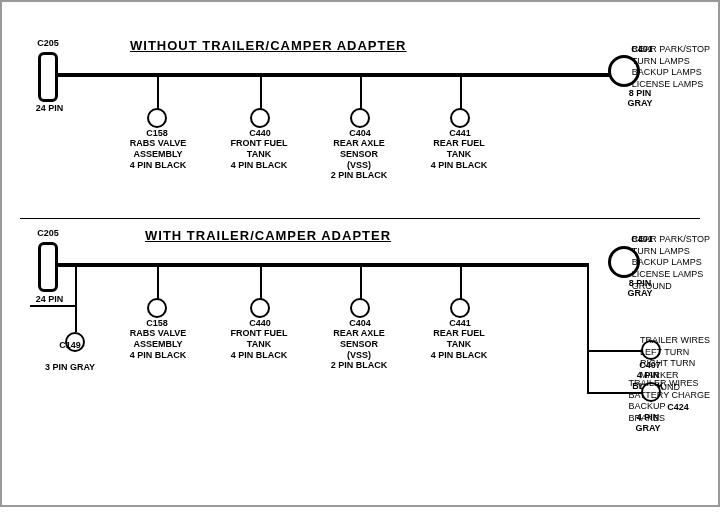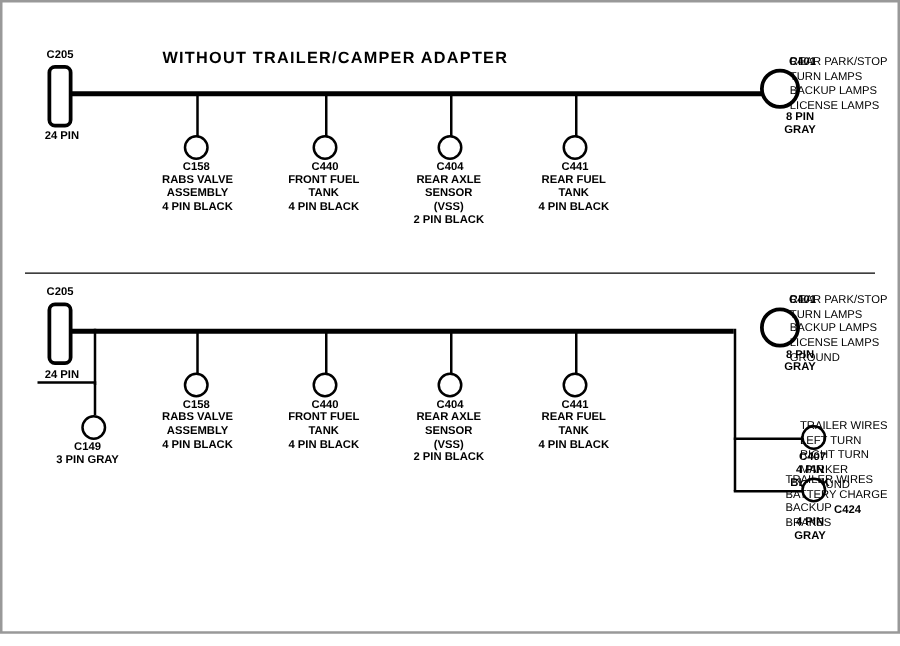--- a/index.html
+++ b/index.html
@@ -23,20 +23,21 @@
       position: relative;
       width: 720px;
       height: 507px;
     }
     
     .section-label {
       position: absolute;
       font-size: 13px;
       font-weight: bold;
       letter-spacing: 1px;
+      text-decoration: underline;
     }
     
     .hline {
       position: absolute;
       height: 4px;
       background: #000;
     }
     
     .connector-rect {
       position: absolute;
@@ -121,40 +122,41 @@
   <div class="label" style="left:335px; top:128px; width:50px;">C404</div>
   <div class="label" style="left:323px; top:138px; width:72px;">REAR AXLE<br>SENSOR<br>(VSS)<br>2 PIN BLACK</div>
 
   <div class="drop-line" style="left:460px; top:74px; height:35px;"></div>
   <div class="conn-circle" style="left:450px; top:108px; width:20px; height:20px;"></div>
   <div class="label" style="left:435px; top:128px; width:50px;">C441</div>
   <div class="label" style="left:423px; top:138px; width:72px;">REAR FUEL<br>TANK<br>4 PIN BLACK</div>
 
   <div class="divider-line" style="top:218px;"></div>
 
+  <div class="section-label" style="top:228px; left:145px;">WITH  TRAILER/CAMPER  ADAPTER</div>
 
   <div class="connector-rect" style="left:38px; top:242px; width:20px; height:50px;"></div>
   <div class="label" style="left:25px; top:228px; width:46px;">C205</div>
   <div class="label" style="left:22px; top:294px; width:55px;">24 PIN</div>
 
   <div class="hline" style="left:57px; top:263px; width:530px;"></div>
 
   <div class="conn-circle-large" style="right:80px; top:246px; width:32px; height:32px;"></div>
   <div class="label" style="right:58px; top:234px; width:40px;">C401</div>
   <div class="label" style="right:55px; top:278px; width:50px;">8 PIN</div>
   <div class="label" style="right:55px; top:288px; width:50px;">GRAY</div>
 
   <div class="label-right" style="right:10px; top:234px;">REAR PARK/STOP<br>TURN LAMPS<br>BACKUP LAMPS<br>LICENSE LAMPS<br>GROUND</div>
 
   <div class="drop-line" style="left:75px; top:263px; height:45px;"></div>
   <div class="hline" style="left:30px; top:305px; width:47px; height:2px;"></div>
 
   <div class="drop-line" style="left:75px; top:307px; height:25px;"></div>
   <div class="conn-circle" style="left:65px; top:332px; width:20px; height:20px;"></div>
-  <div class="label" style="left:50px; top:352px; width:40px;">C149</div>
+  <div class="label" style="left:50px; top:340px; width:40px;">C149</div>
   <div class="label" style="left:40px; top:362px; width:60px;">3 PIN GRAY</div>
 
   <div class="drop-line" style="left:157px; top:264px; height:35px;"></div>
   <div class="conn-circle" style="left:147px; top:298px; width:20px; height:20px;"></div>
   <div class="label" style="left:132px; top:318px; width:50px;">C158</div>
   <div class="label" style="left:118px; top:328px; width:80px;">RABS VALVE<br>ASSEMBLY<br>4 PIN BLACK</div>
 
   <div class="drop-line" style="left:260px; top:264px; height:35px;"></div>
   <div class="conn-circle" style="left:250px; top:298px; width:20px; height:20px;"></div>
   <div class="label" style="left:235px; top:318px; width:50px;">C440</div>

